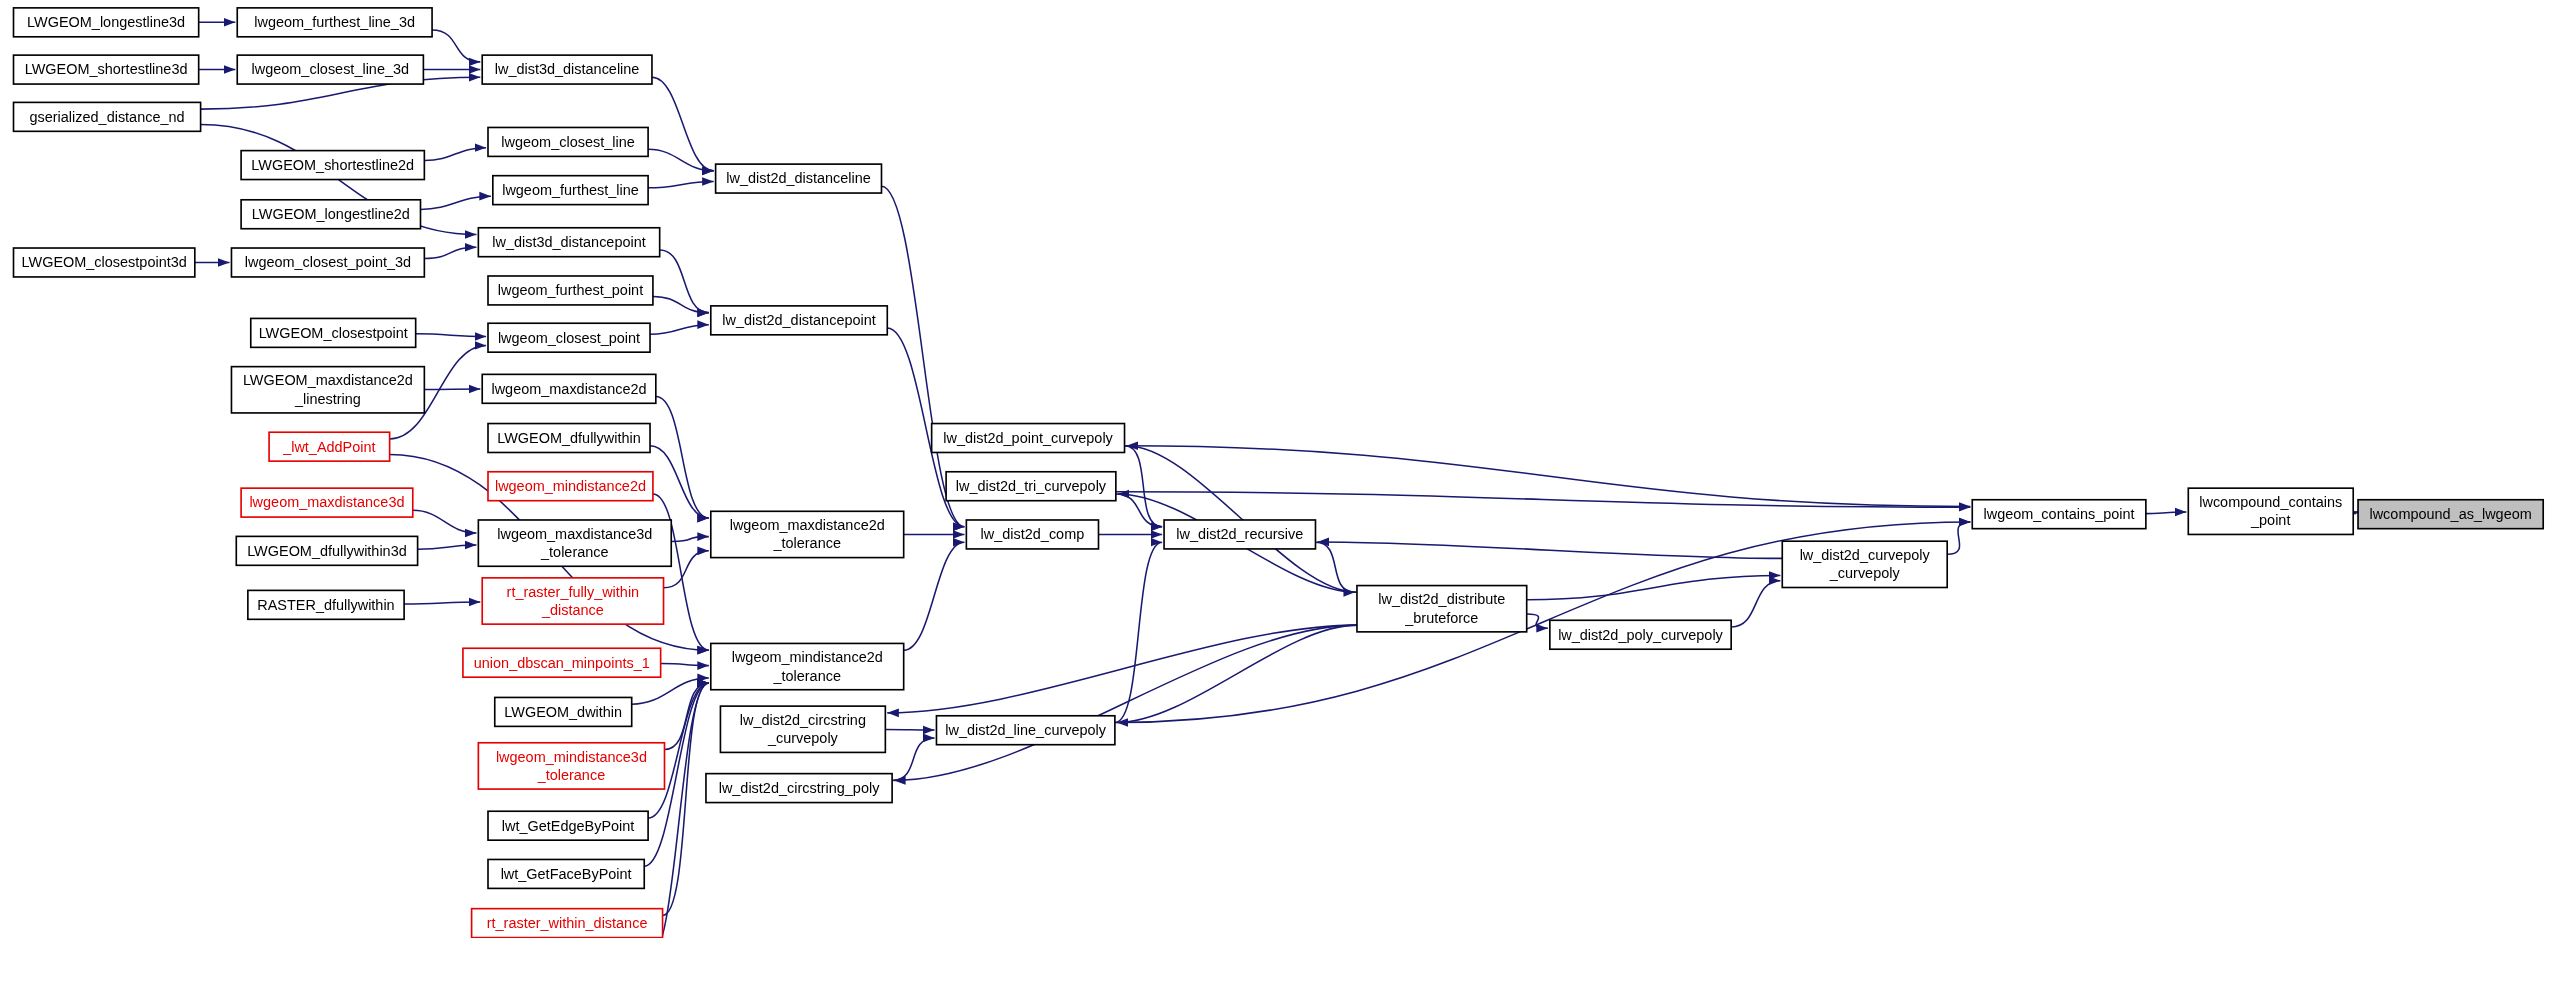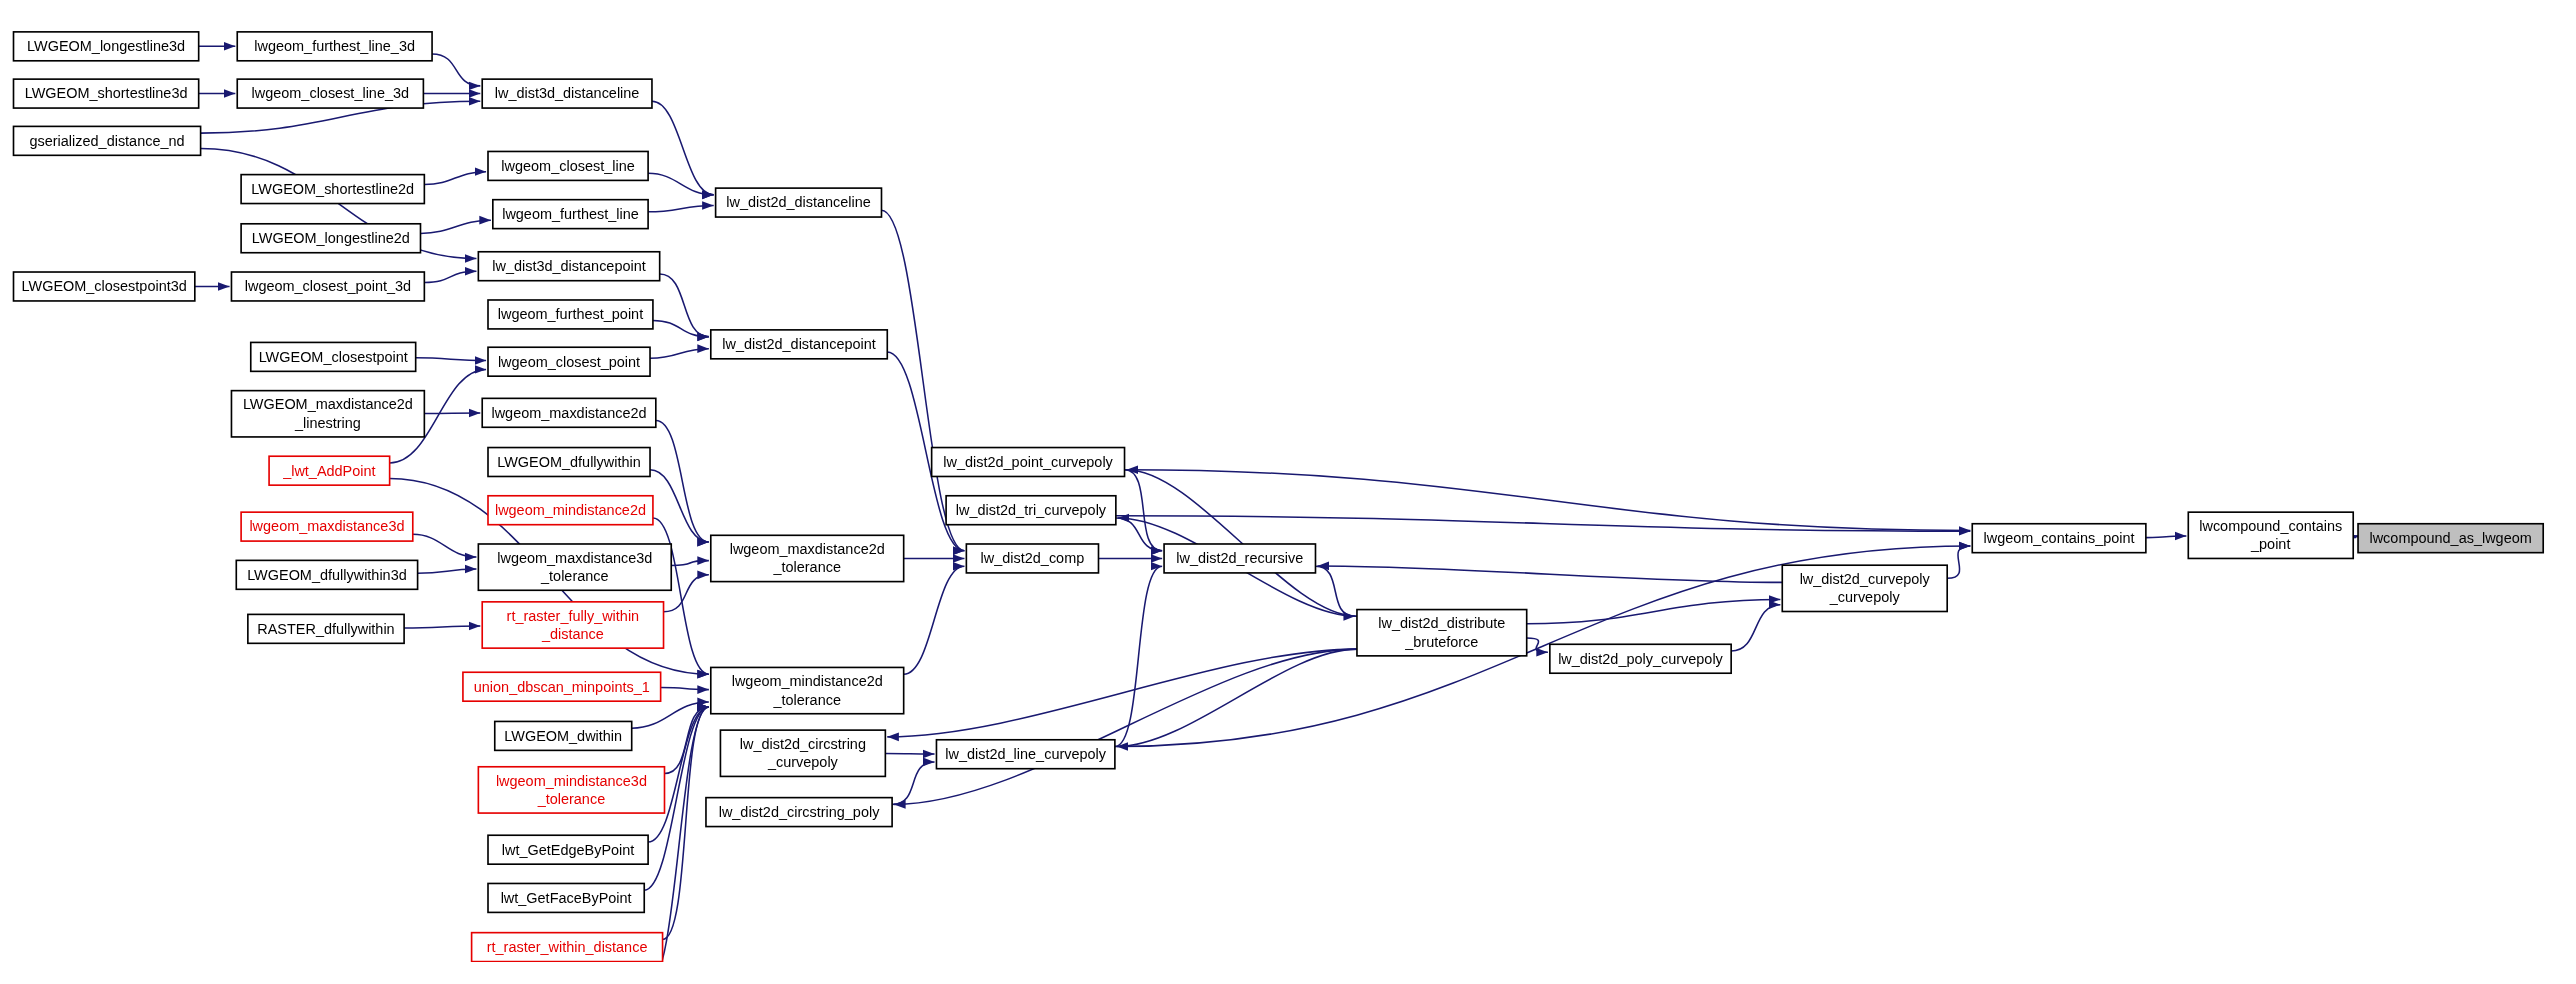--- a/index.html
+++ b/index.html
@@ -1,16 +1,16 @@
 <!DOCTYPE html>
 <html style="--bg: #ffffff; --edge: #191970; --node-border: #000000; --node-fill: #ffffff; --flagged: #e60000; --target-fill: #bfbfbf; --text: #000000;"><head>
 <meta charset="utf-8">
 <style>
   html, body { margin: 0; padding: 0; background: var(--bg, #fff); }
-  #graph-wrap { position: relative; width: 2576px; height: 938px; overflow: hidden; margin-top: 24px; }
+  #graph-wrap { position: relative; width: 2576px; height: 938px; overflow: hidden; }
   svg { display: block; }
   .edge { fill: none; stroke: var(--edge, #191970); stroke-width: 1.6; }
   .node rect { fill: var(--node-fill, #fff); stroke: var(--node-border, #000); stroke-width: 1.7; }
   .node.flagged rect { stroke: var(--flagged, #e60000); }
   .node.flagged text { fill: var(--flagged, #e60000); }
   .node.target rect { fill: var(--target-fill, #bfbfbf); stroke: var(--node-border, #000); }
   .node text {
     font-family: "Liberation Sans", sans-serif;
     font-size: 15px;
     fill: var(--text, #000);

